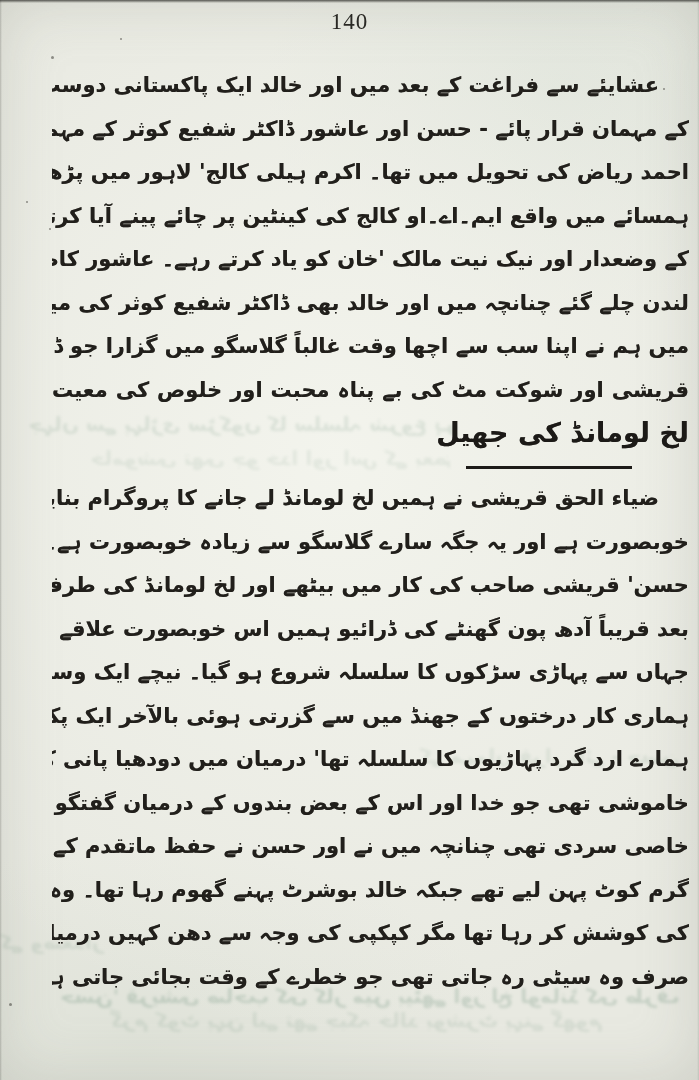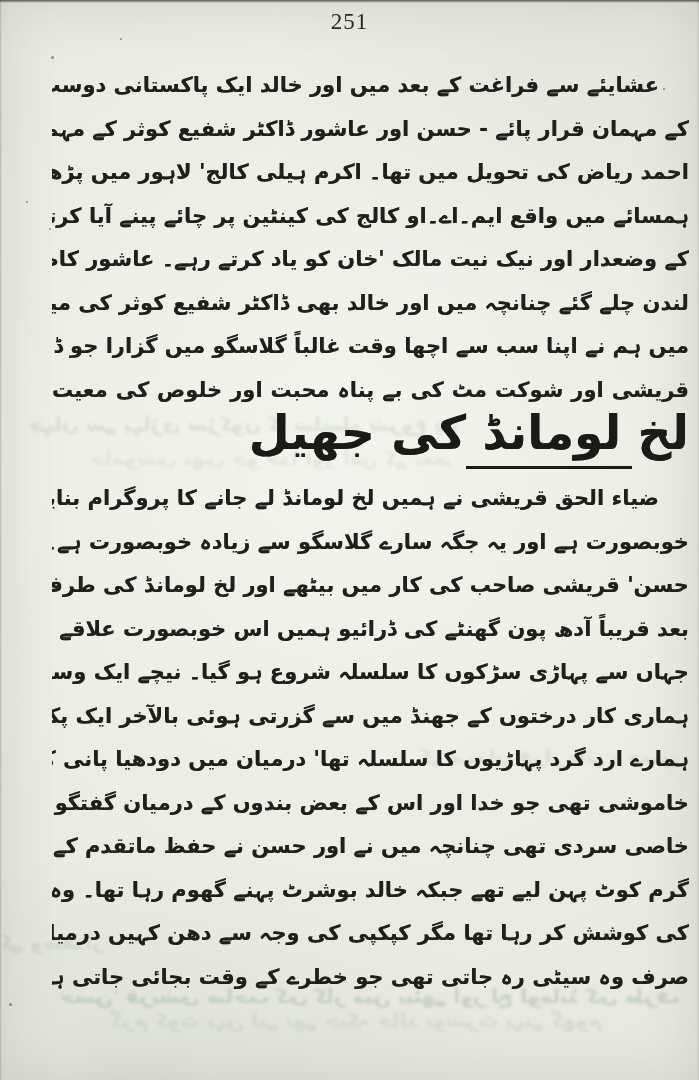--- a/index.html
+++ b/index.html
@@ -43,21 +43,21 @@
     height:43.5px;line-height:43.5px;
     text-align:justify;text-align-last:justify;
     white-space:nowrap;overflow:hidden;
   }
   .line.indent{padding-right:30px;}
   .line.partial{text-align-last:right;white-space:normal;}
 
   .heading{
     position:absolute;top:403px;right:10px;margin:0;
     direction:rtl;
-    font-size:47px;font-weight:bold;color:#1c1a17;
+    font-size:27px;font-weight:bold;color:#1c1a17;
     text-shadow:0 0 .6px rgba(28,26,23,.7);
     line-height:60px;
   }
   .heading-rule{
     position:absolute;top:466px;left:466px;width:166px;height:3px;
     background:#1d1b18;
   }
 
   .ghost{
     position:absolute;
@@ -78,21 +78,21 @@
   <div class="edge-left"></div>
   <div class="edge-right"></div>
 
   <div class="ghost" style="top:412px;left:28px;width:430px;opacity:.14;">جہاں سے پہاڑی سڑکوں کا سلسلہ شروع ہو گیا۔ نیچے ایک وسیع و عریض جھیل تھی اور</div>
   <div class="ghost" style="top:446px;left:90px;width:360px;opacity:.10;">خاموشی تھی جو خدا اور اس کے بعض بندوں کے درمیان گفتگو آغاز کرتی ہے۔ یہاں</div>
   <div class="ghost" style="top:744px;left:420px;width:265px;opacity:.11;">کے مہمان قرار پائے - حسن اور عاشور ڈاکٹر شفیع کوثر کے مہمان تھے اور امجد اسلام امجد</div>
   <div class="ghost" style="top:930px;left:0px;width:110px;opacity:.13;">کے وضعدار اور نیک نیت مالک 'خان کو یاد کرتے رہے۔ عاشور کاظمی اگلے روز واپس</div>
   <div class="ghost" style="top:984px;left:60px;width:625px;opacity:.22;">حسن' قریشی صاحب کی کار میں بیٹھے اور لخ لومانڈ کی طرف روانہ ہو گئے۔ شہر سے نکلنے کے</div>
   <div class="ghost" style="top:1008px;left:110px;width:500px;opacity:.12;">گرم کوٹ پہن لیے تھے جبکہ خالد بوشرٹ پہنے گھوم رہا تھا۔ وہ سیٹی پر کوئی دھن ''جانے''</div>
 
-  <div class="page-number">251</div>
+  <div class="page-number">140</div>
 
   <div class="body p1">
     <div class="line indent">عشایئے سے فراغت کے بعد میں اور خالد ایک پاکستانی دوست محمد اکرم صاحب</div>
     <div class="line">کے مہمان قرار پائے - حسن اور عاشور ڈاکٹر شفیع کوثر کے مہمان تھے اور امجد اسلام امجد</div>
     <div class="line">احمد ریاض کی تحویل میں تھا۔ اکرم ہیلی کالج' لاہور میں پڑھتے رہے ہیں۔ ہیلی کالج کے</div>
     <div class="line">ہمسائے میں واقع ایم۔اے۔او کالج کی کینٹین پر چائے پینے آیا کرتے تھے چنانچہ وہ کینٹین</div>
     <div class="line">کے وضعدار اور نیک نیت مالک 'خان کو یاد کرتے رہے۔ عاشور کاظمی اگلے روز واپس</div>
     <div class="line">لندن چلے گئے چنانچہ میں اور خالد بھی ڈاکٹر شفیع کوثر کی میزبانی میں آگئے اور میرے خیال</div>
     <div class="line">میں ہم نے اپنا سب سے اچھا وقت غالباً گلاسگو میں گزارا جو ڈاکٹر شفیع کوثر' ضیاء الحق</div>
     <div class="line partial">قریشی اور شوکت مٹ کی بے پناہ محبت اور خلوص کی معیت میں بسر ہوا۔</div>

